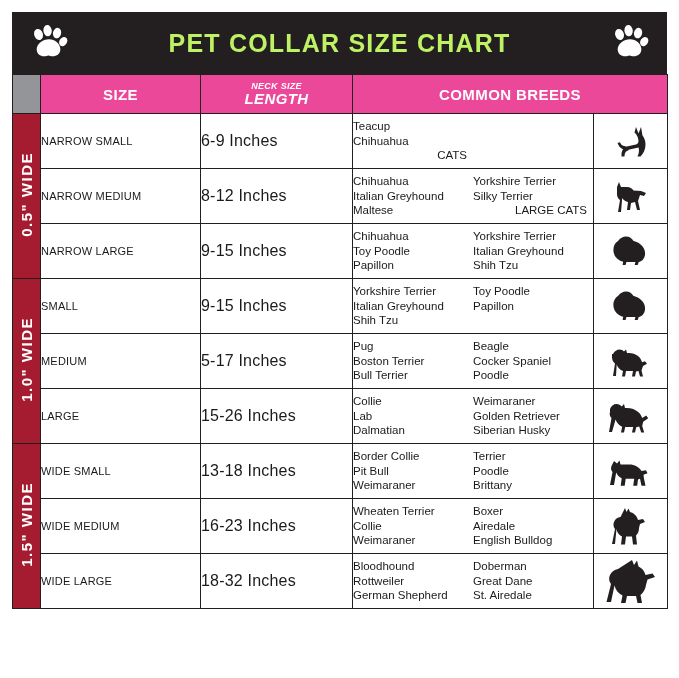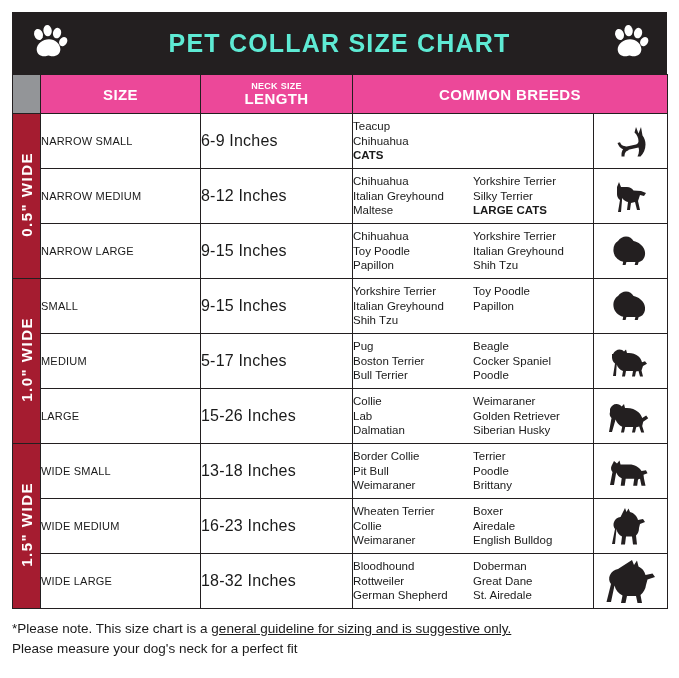--- a/index.html
+++ b/index.html
@@ -9,55 +9,55 @@
     color:#1a1a1a;
   }
   .sheet{width:679px;height:678px;position:relative;box-sizing:border-box;padding:12px 12px 0 12px;}
 
   
   .header{
     background:#231f20;height:62px;display:flex;align-items:center;justify-content:center;
     position:relative;
   }
   .header .title{
-    color:#5eead4;font-size:25px;font-weight:bold;letter-spacing:1.2px;
+    color:#bef264;font-size:25px;font-weight:bold;letter-spacing:1.2px;
     font-family:"Liberation Sans", sans-serif;
   }
   .paw{position:absolute;top:50%;transform:translateY(-50%);width:38px;height:36px;}
   .paw.left{left:18px;}
   .paw.right{right:18px;}
 
   
   table.chart{border-collapse:collapse;width:655px;table-layout:fixed;}
   table.chart td, table.chart th{border:1px solid #231f20;padding:0;vertical-align:middle;}
 
   .colhead{
     background:#ec4899;color:#ffffff;font-weight:bold;text-align:center;
     font-size:15px;height:38px;letter-spacing:.4px;
   }
   .colhead.grey{background:#939598;}
-  .neckwrap{line-height:1.0;}
+  .neckwrap{line-height:1.0;font-style:italic;}
   .neckwrap .small{display:block;font-size:9px;letter-spacing:.3px;}
   .neckwrap .big{display:block;font-size:15px;}
 
   .sidecell{
     background:#a51c30;color:#ffffff;width:28px;text-align:center;
   }
   .sidecell .vert{
     writing-mode:vertical-rl;transform:rotate(180deg);
     font-weight:bold;font-size:15px;letter-spacing:1.5px;white-space:nowrap;
     display:inline-block;
   }
 
   .sizecell{font-size:11px;padding-left:10px;letter-spacing:.2px;white-space:nowrap;}
   .lengthcell{font-size:16px;text-align:left;letter-spacing:.2px;}
   .breedcell{padding:4px 0 4px 8px;margin-top:43px;}
   .breedcols{display:flex;}
   .breedcols .col{flex:1;font-size:11.5px;line-height:1.28;padding-right:6px;}
-  .breedcols .col .b{font-weight:bold;}
+  .breedcols .col .b{font-weight:normal;text-align:right;}
   .iconcell{width:74px;text-align:center;}
   .iconcell svg{display:block;margin:0 auto;}
 
   
   tr.datarow{height:55px;}
 
   
   .note{
     margin-top:10px;font-size:13.5px;line-height:1.5;color:#1a1a1a;
   }
@@ -330,20 +330,14 @@
         <td class="iconcell">
           <svg width="58" height="46" viewBox="0 0 58 46" aria-hidden="true">
             <path fill="#231f20" d="M30 2l2 5 3-4.5 1.5 6c3.5 1.5 6 4.5 7 8.5l7-1.5 2.5 3.5-7.5 2.5-1.5 5.5c-.5 4-2.5 7.5-5.5 10l1.5 8h-4.5l-1.5-7h-9l-1.5 7h-4.5l1.5-7.5c-4-2-7-5.5-8-10L9 44H4.5L9 26c-2-2.5-2.5-6-1-9 1.5-3.2 4.5-5.5 8-6L30 2z"></path>
           </svg>
         </td>
       </tr>
 
     </tbody>
   </table>
 
-  <div class="note">
-    <div>
-      <span>*Please note. This size chart is a </span><span class="u">general guideline for sizing and is suggestive only.</span>
-    </div>
-    <div>Please measure your dog's neck for a perfect fit</div>
-  </div>
 
 </div>
 
 </body></html>

